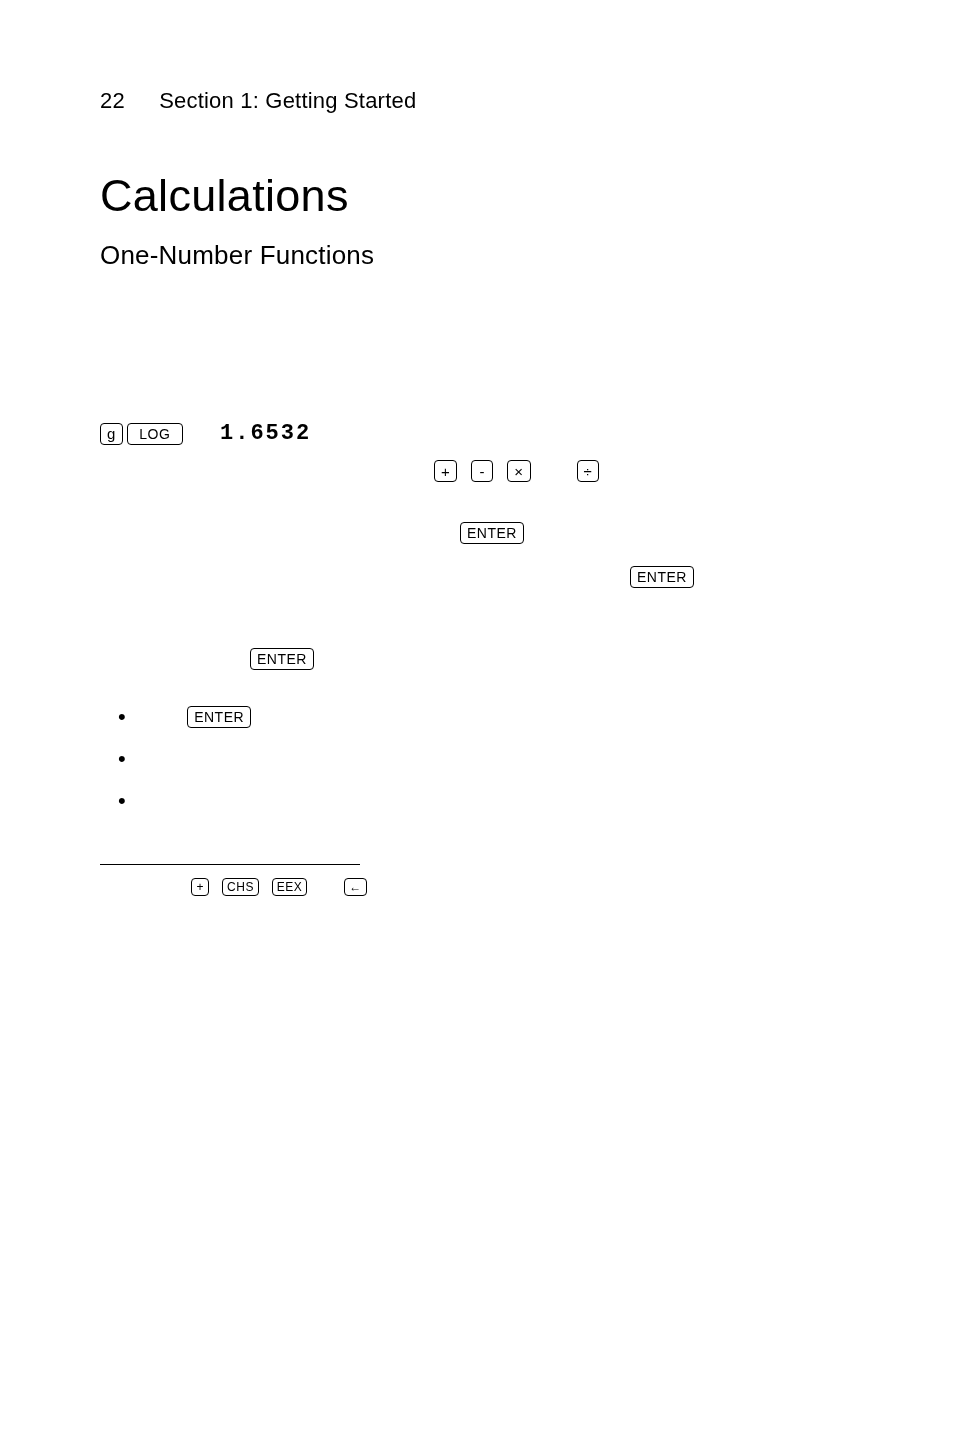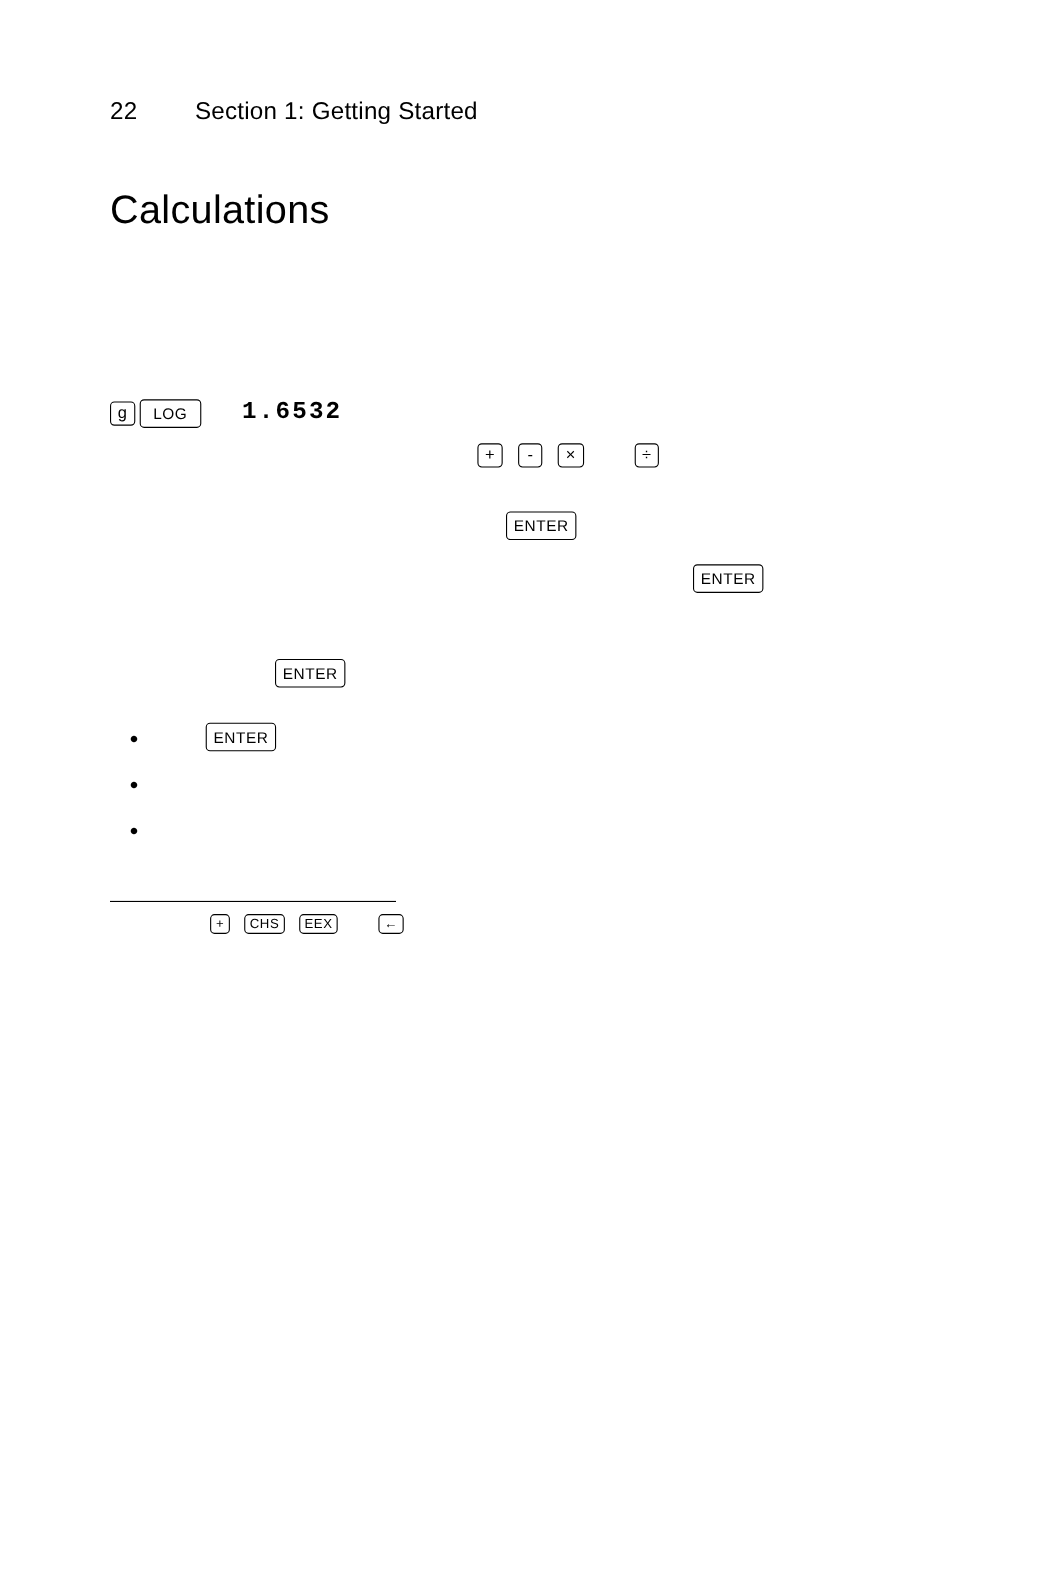--- a/index.html
+++ b/index.html
@@ -16,24 +16,24 @@
     height: 1432px;
     position: relative;
     box-sizing: border-box;
     padding: 88px 100px 70px 100px;
   }
   .hdr {
     font-size: 22px;
     letter-spacing: 0.2px;
     margin-bottom: 56px;
   }
-  .hdr .pgnum { margin-right: 46px; }
+  .hdr .pgnum { margin-right: 28px; }
   h1.section {
     font-weight: 400;
-    font-size: 36px;
+    font-size: 45px;
     margin: 0 0 18px 0;
     letter-spacing: 0.3px;
   }
   h2.subsection {
     font-weight: 400;
     font-size: 26px;
     margin: 0 0 18px 0;
     letter-spacing: 0.2px;
   }
   p.body {
@@ -68,21 +68,21 @@
     height: 22px;
     min-width: 22px;
     font-family: Arial, Helvetica, sans-serif;
     font-size: 15px;
     line-height: 1;
     background: #fff;
     vertical-align: middle;
     box-sizing: border-box;
     letter-spacing: 0.5px;
   }
-  .key.wide { min-width: 56px; padding: 12px 6px; font-size: 14px; }
+  .key.wide { min-width: 56px; padding: 0 6px; font-size: 14px; }
   .key.small { height:18px; min-width:18px; font-size:12px; padding:0 4px;}
   .opsline {
     margin: 14px 0 10px 334px;
     display:flex; gap:14px; align-items:center;
     font-size:20px;
   }
   .opsline .gap { width:18px; }
   .enter-only { margin: 40px 0 10px 360px; }
   .enter-right { margin: 22px 0 40px 530px; }
   .enter-mid { margin: 60px 0 30px 150px; }
@@ -126,20 +126,21 @@
 <body>
 
 <div class="page">
 
   <div class="hdr">
     <span class="pgnum">22</span>
     <span>Section 1: Getting Started</span>
   </div>
 
   <h1 class="section">Calculations</h1>
+  <h2 class="subsection">One-Number Functions</h2>
 
   <p class="body">A one-number function performs an operation using only the number in the display. To use any one-number function, press the function key after the number has been placed in the display. For example, to calculate log 45, key in 45 then press the function keys.</p>
 
   <div class="row">
     <span class="col-keys">
       <span class="key">g</span>
       <span class="key wide">LOG</span>
     </span>
     <span class="col-disp">1.6532</span>
     <span class="col-note">Result: log 45.</span>

